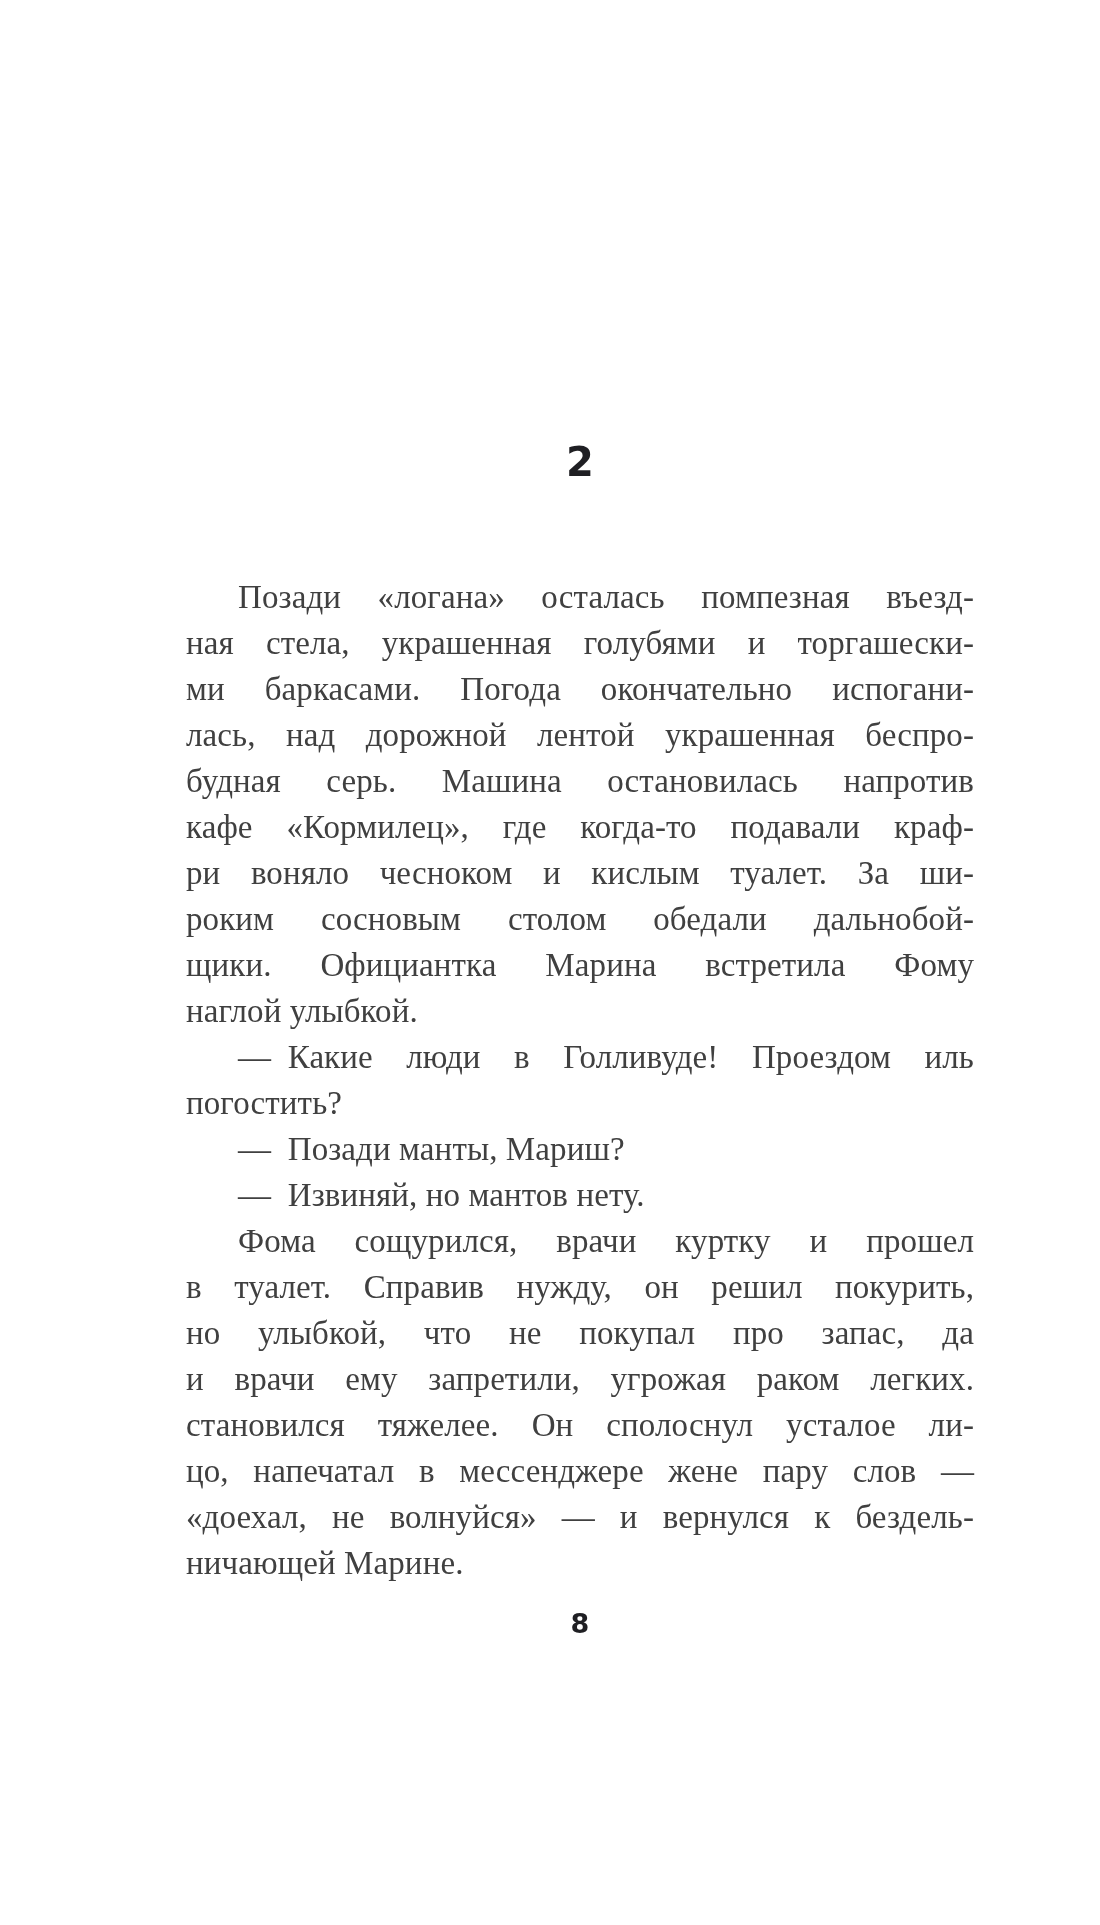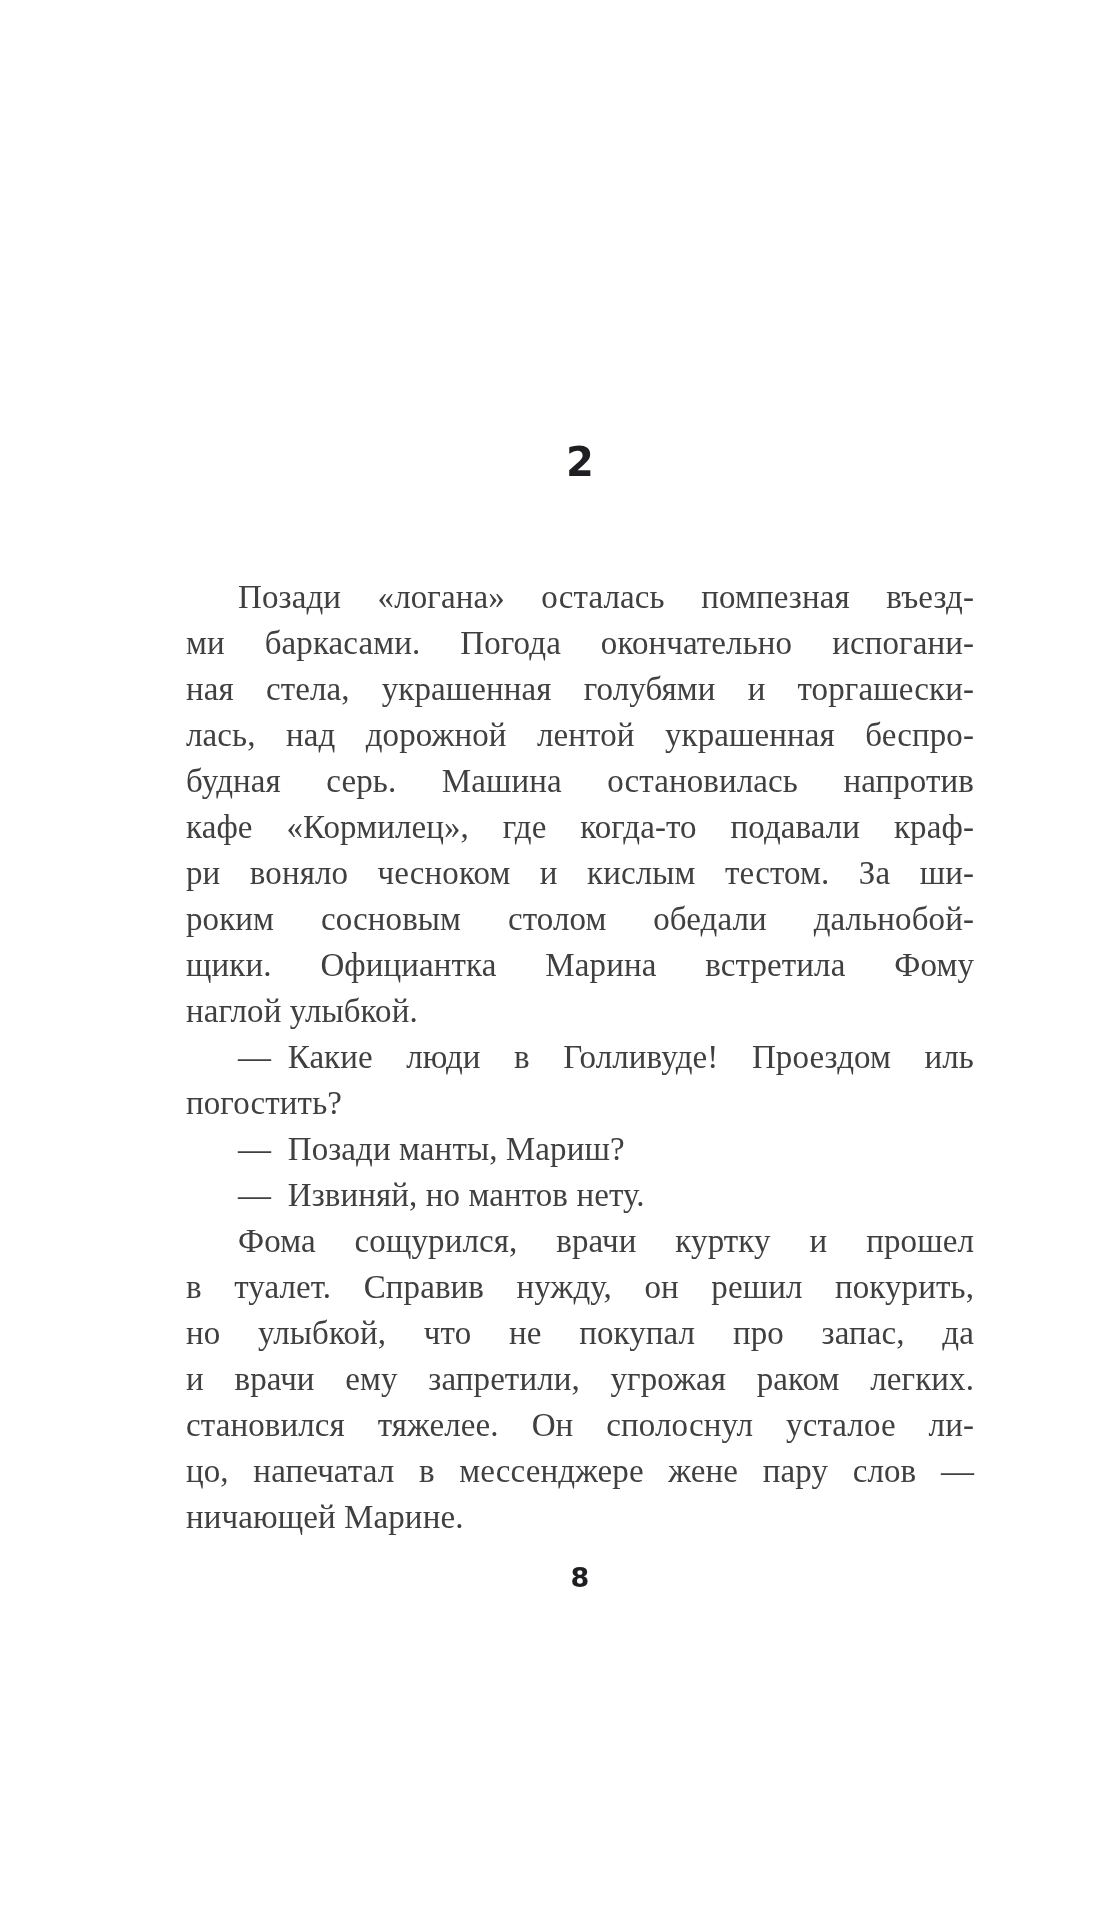--- a/index.html
+++ b/index.html
@@ -61,36 +61,37 @@
   }
 </style>
 </head>
 <body>
 
 <div class="page">
   <div class="chapter-heading">2</div>
 
   <div class="text-block">
       <div class="line justify indent">Позади «логана» осталась помпезная въезд-</div>
+      <div class="line justify">ная стела, украшенная голубями и торгашески-</div>
       <div class="line justify">ми баркасами. Погода окончательно испогани-</div>
-      <div class="line justify">ная стела, украшенная голубями и торгашески-</div>
       <div class="line justify">лась, над дорожной лентой украшенная беспро-</div>
       <div class="line justify">будная серь. Машина остановилась напротив</div>
       <div class="line justify">кафе «Кормилец», где когда-то подавали краф-</div>
-      <div class="line justify">ри воняло чесноком и кислым тестом. За ши-</div>
+      <div class="line justify">ри воняло чесноком и кислым туалет. За ши-</div>
       <div class="line justify">роким сосновым столом обедали дальнобой-</div>
       <div class="line justify">щики. Официантка Марина встретила Фому</div>
       <div class="line">наглой улыбкой.</div>
       <div class="line justify indent">— Какие люди в Голливуде! Проездом иль</div>
       <div class="line">погостить?</div>
       <div class="line indent">— Позади манты, Мариш?</div>
       <div class="line indent">— Извиняй, но мантов нету.</div>
       <div class="line justify indent">Фома сощурился, врачи куртку и прошел</div>
       <div class="line justify">в туалет. Справив нужду, он решил покурить,</div>
       <div class="line justify">но улыбкой, что не покупал про запас, да</div>
       <div class="line justify">и врачи ему запретили, угрожая раком легких.</div>
       <div class="line justify">становился тяжелее. Он сполоснул усталое ли-</div>
       <div class="line justify">цо, напечатал в мессенджере жене пару слов —</div>
+      <div class="line justify">«доехал, не волнуйся» — и вернулся к бездель-</div>
       <div class="line">ничающей Марине.</div>
     </div>
 
   <div class="folio">8</div>
 </div>
 
 </body></html>

